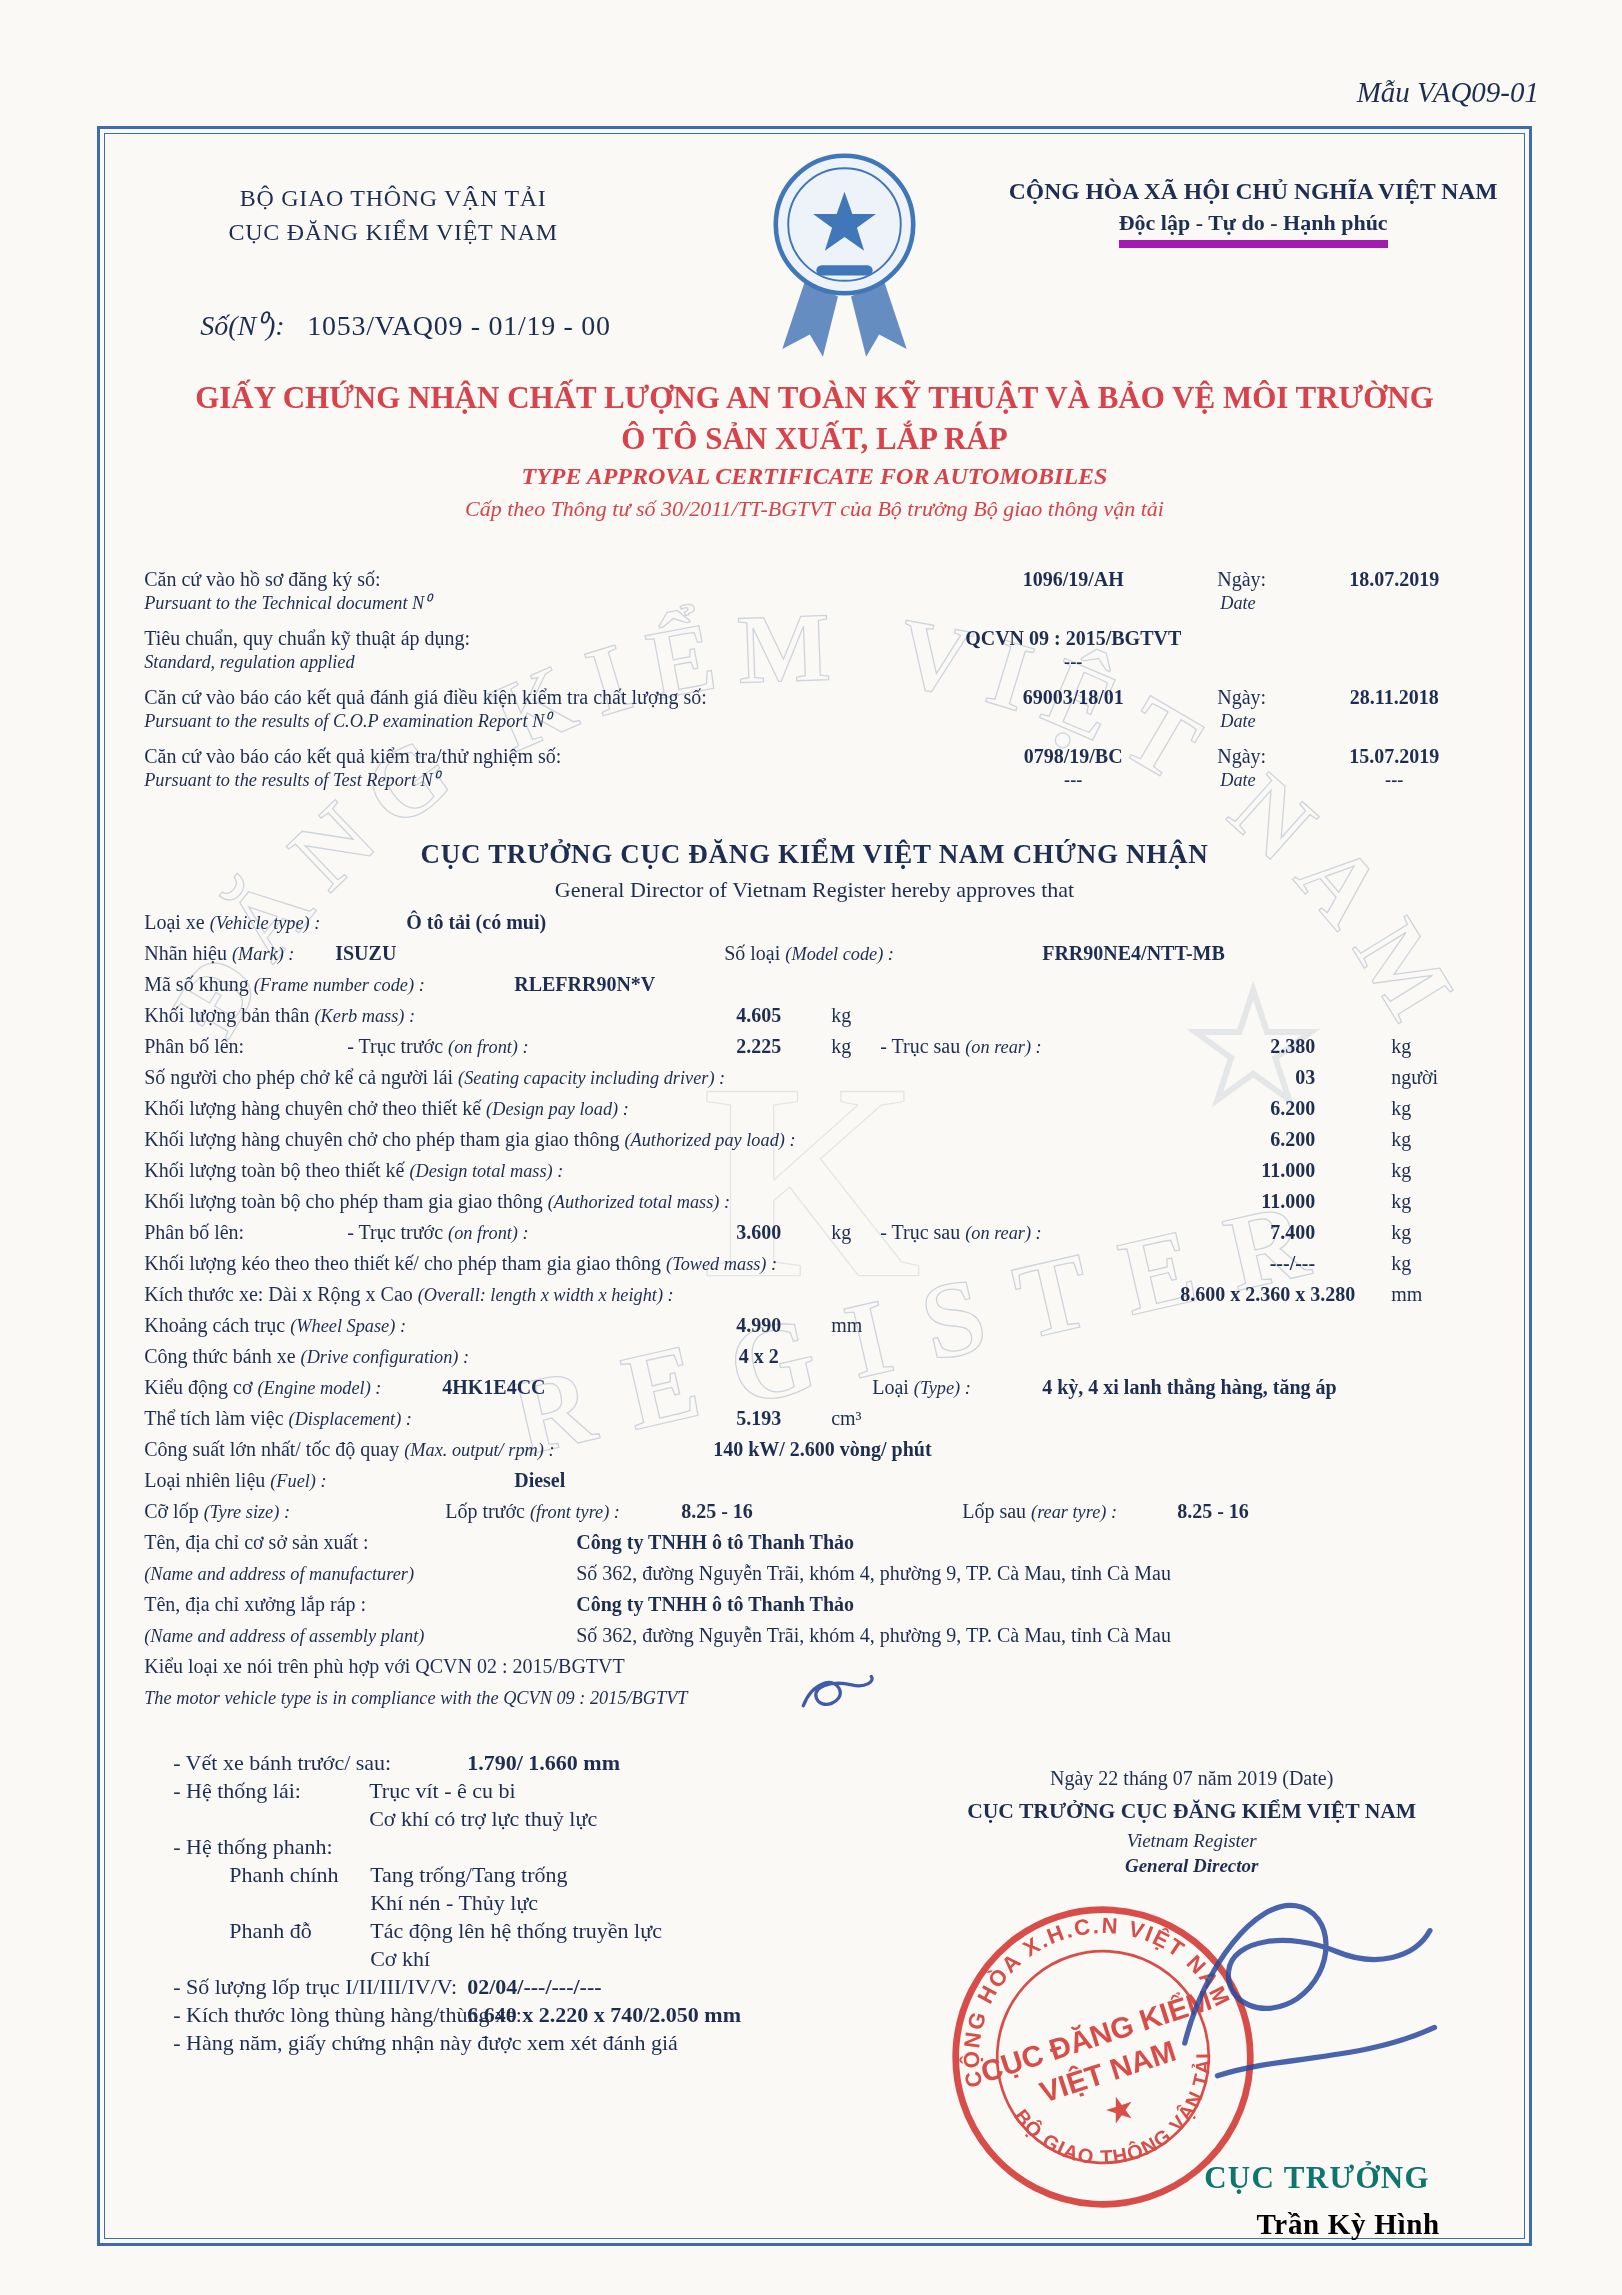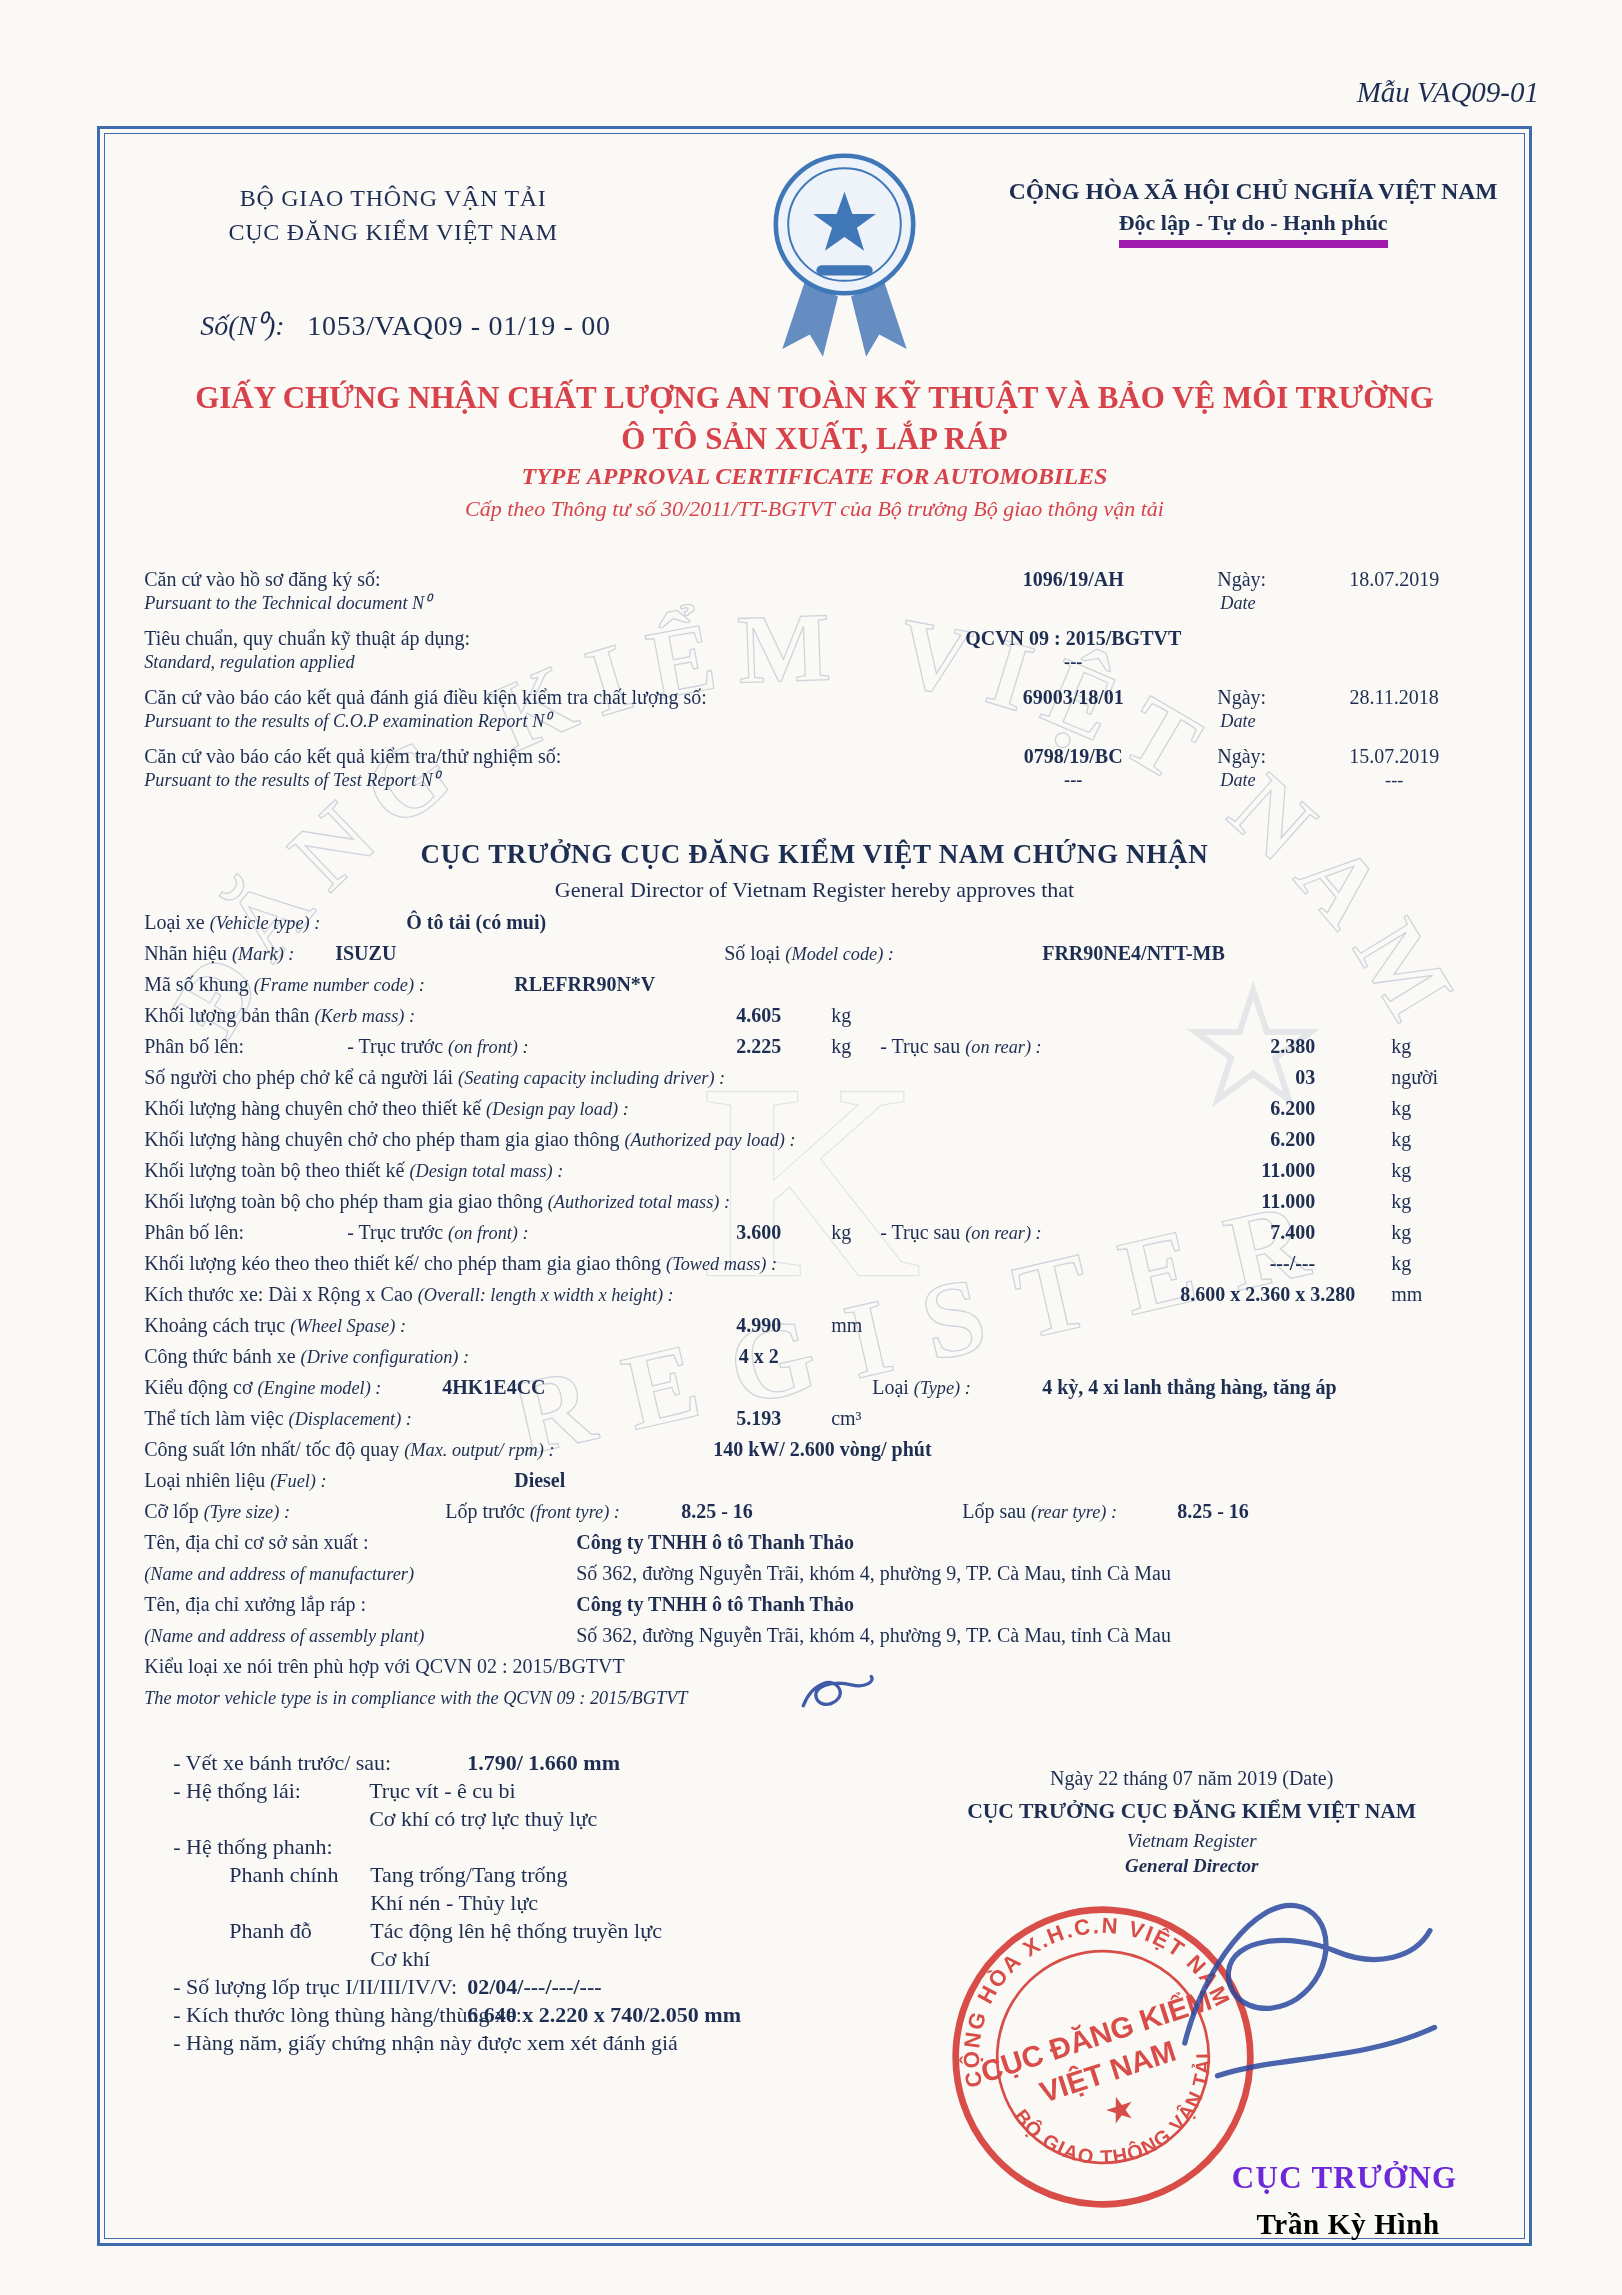--- a/index.html
+++ b/index.html
@@ -28,21 +28,21 @@
   .title .t1,.title .t2{font-size:31px;font-weight:bold;line-height:41px;white-space:nowrap;}
   .title .t3{font-size:24px;font-weight:bold;font-style:italic;line-height:35px;}
   .title .t4{font-size:22px;font-style:italic;line-height:30px;}
   
   .refs{left:39px;width:1348px;top:432px;}
   .ref{position:relative;margin-bottom:11px;}
   .ref-vi{position:relative;line-height:26px;font-size:20px;}
   .ref-en{position:relative;line-height:22px;font-size:18.3px;font-style:italic;}
   .rv{position:absolute;left:772px;width:314px;text-align:center;font-weight:bold;font-style:normal;}
   .rn{position:absolute;left:1073px;}
-  .rd{position:absolute;left:1178px;width:144px;text-align:center;font-weight:normal;font-style:normal;}
+  .rd{position:absolute;left:1178px;width:144px;text-align:center;font-weight:bold;font-style:normal;}
   .rde{position:absolute;left:1076px;}
   
   .approve{left:0;right:0;top:705px;text-align:center;}
   .approve .a1{font-size:27px;font-weight:bold;letter-spacing:0.7px;}
   .approve .a2{font-size:22px;margin-top:6.5px;}
   
   .specs{left:39px;width:1348px;top:777px;}
   .srow{position:relative;height:31px;font-size:20px;white-space:nowrap;}
   .en{font-style:italic;font-size:18.3px;}
   .b{font-weight:bold;}
@@ -69,22 +69,22 @@
   .nlab.w300{width:196px;}
   .nlab.sub{padding-left:56px;width:141px;box-sizing:content-box;}
   .notes{position:absolute;left:0;top:13px;width:746px;}
   .sig{position:absolute;left:753px;top:31px;width:589px;text-align:center;z-index:2;}
   .sig-date{font-size:20px;}
   .sig-org{font-size:21.6px;font-weight:bold;margin-top:9.2px;}
   .sig-vr{font-size:19px;font-style:italic;margin-top:5.2px;}
   .sig-gd{font-size:19px;font-style:italic;font-weight:bold;margin-top:3.9px;}
   .stamp{position:absolute;left:805px;top:167px;width:308px;height:308px;z-index:2;opacity:.93;}
   .ink{position:absolute;left:1021px;top:124px;width:288px;height:255px;z-index:3;}
-  .sig-title{position:absolute;left:1060px;top:424px;width:281px;text-align:center;
-             font-size:31px;font-weight:bold;color:#6d28d9;letter-spacing:1.3px;z-index:3;}
+  .sig-title{position:absolute;left:1060px;top:424px;width:281px;
+             font-size:31px;font-weight:bold;color:#0f766e;letter-spacing:1.3px;z-index:3;}
   .sig-name{position:absolute;left:1073px;top:472px;width:262px;text-align:center;
             font-size:29px;font-weight:bold;color:#000000;letter-spacing:0.7px;z-index:3;}
 </style>
 </head>
 <body>
 
 <div class="page">
 
   <svg class="wm" width="1623" height="2295" viewBox="0 0 2480 3508">
     <defs>

